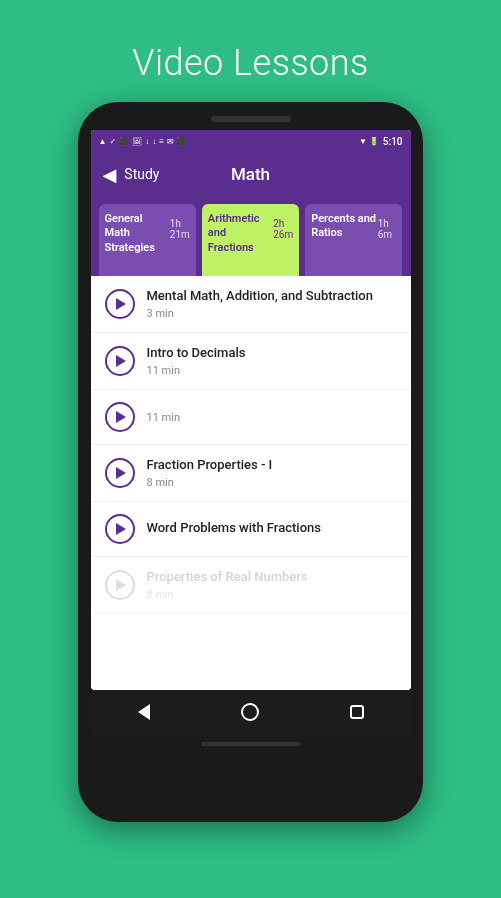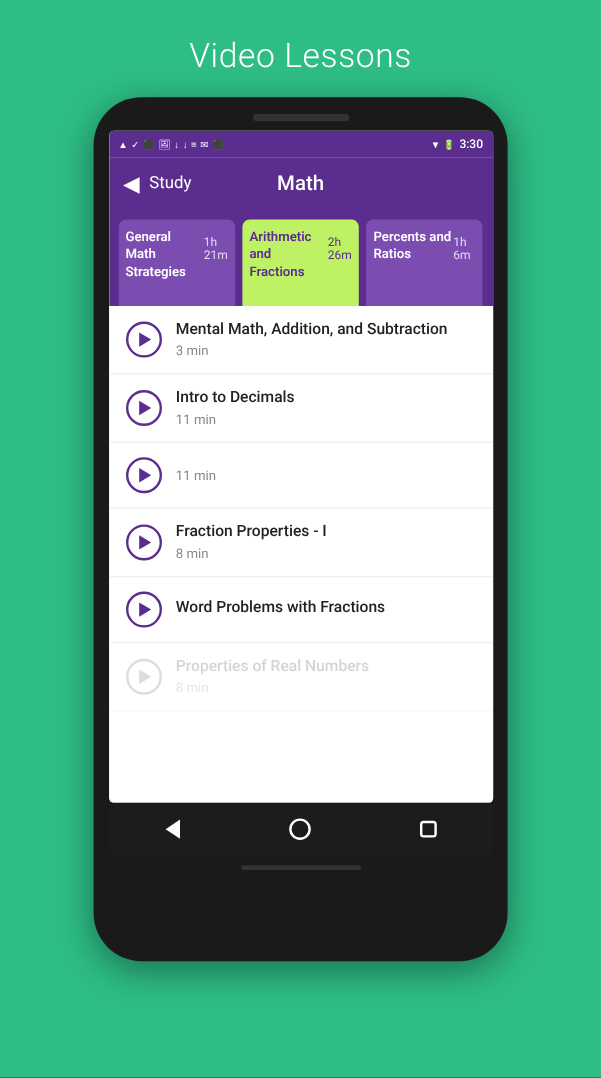--- a/index.html
+++ b/index.html
@@ -8,23 +8,23 @@
       height: 898px;
       background-color: #2ebd85;
       font-family: 'Roboto', Arial, sans-serif;
       display: flex;
       flex-direction: column;
       align-items: center;
       overflow: hidden;
     }
     .page-title {
       color: white;
-      font-size: 28px;
+      font-size: 36px;
       font-weight: 300;
-      margin-top: 30px;
+      margin-top: 42px;
       margin-bottom: 18px;
       letter-spacing: 0.5px;
     }
     .phone-outer {
       width: 345px;
       height: 720px;
       background: #1a1a1a;
       border-radius: 40px;
       padding: 14px 10px;
       display: flex;
@@ -271,21 +271,21 @@
         <span style="color:white;font-size:8px;">🖼</span>
         <span style="color:white;font-size:8px;">↓</span>
         <span style="color:white;font-size:8px;">↓</span>
         <span style="color:white;font-size:8px;">≡</span>
         <span style="color:white;font-size:8px;">✉</span>
         <span style="color:white;font-size:8px;">⬛</span>
       </div>
       <div class="status-bar-right">
         <span style="color:white;font-size:8px;">▼</span>
         <span style="color:white;font-size:8px;">🔋</span>
-        <span class="status-time">3:30</span>
+        <span class="status-time">5:10</span>
       </div>
     </div>
 
     <div class="top-bar">
       <div class="top-bar-inner">
         <span class="back-arrow">◀</span>
         <span class="top-bar-study">Study</span>
         <span style="position:absolute;left:50%;transform:translateX(-50%);color:white;font-size:17px;font-weight:500;">Math</span>
       </div>
     </div>

